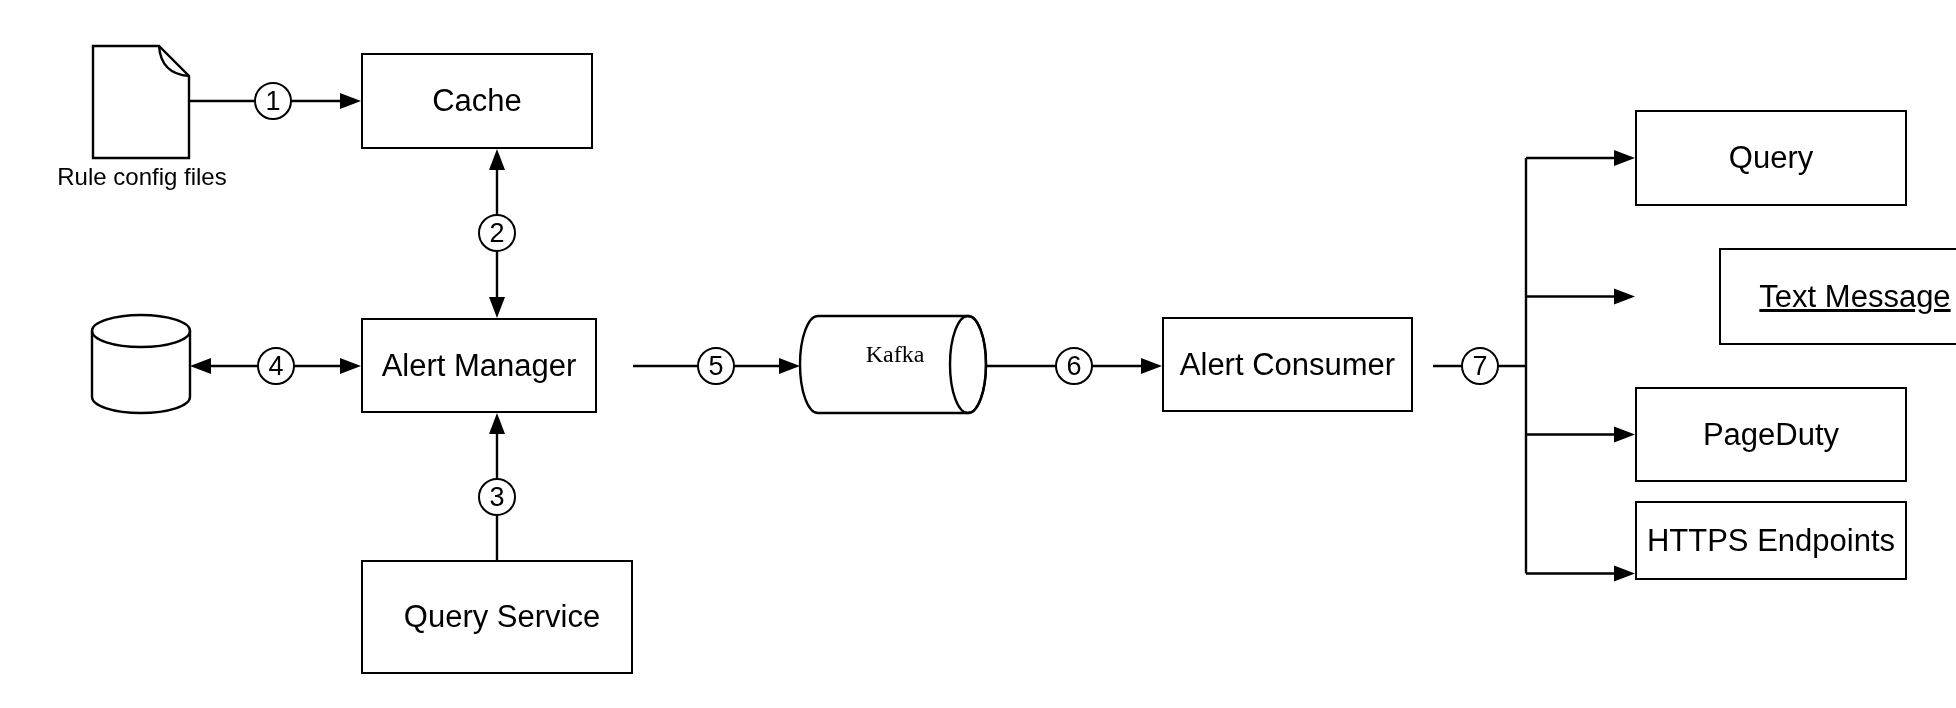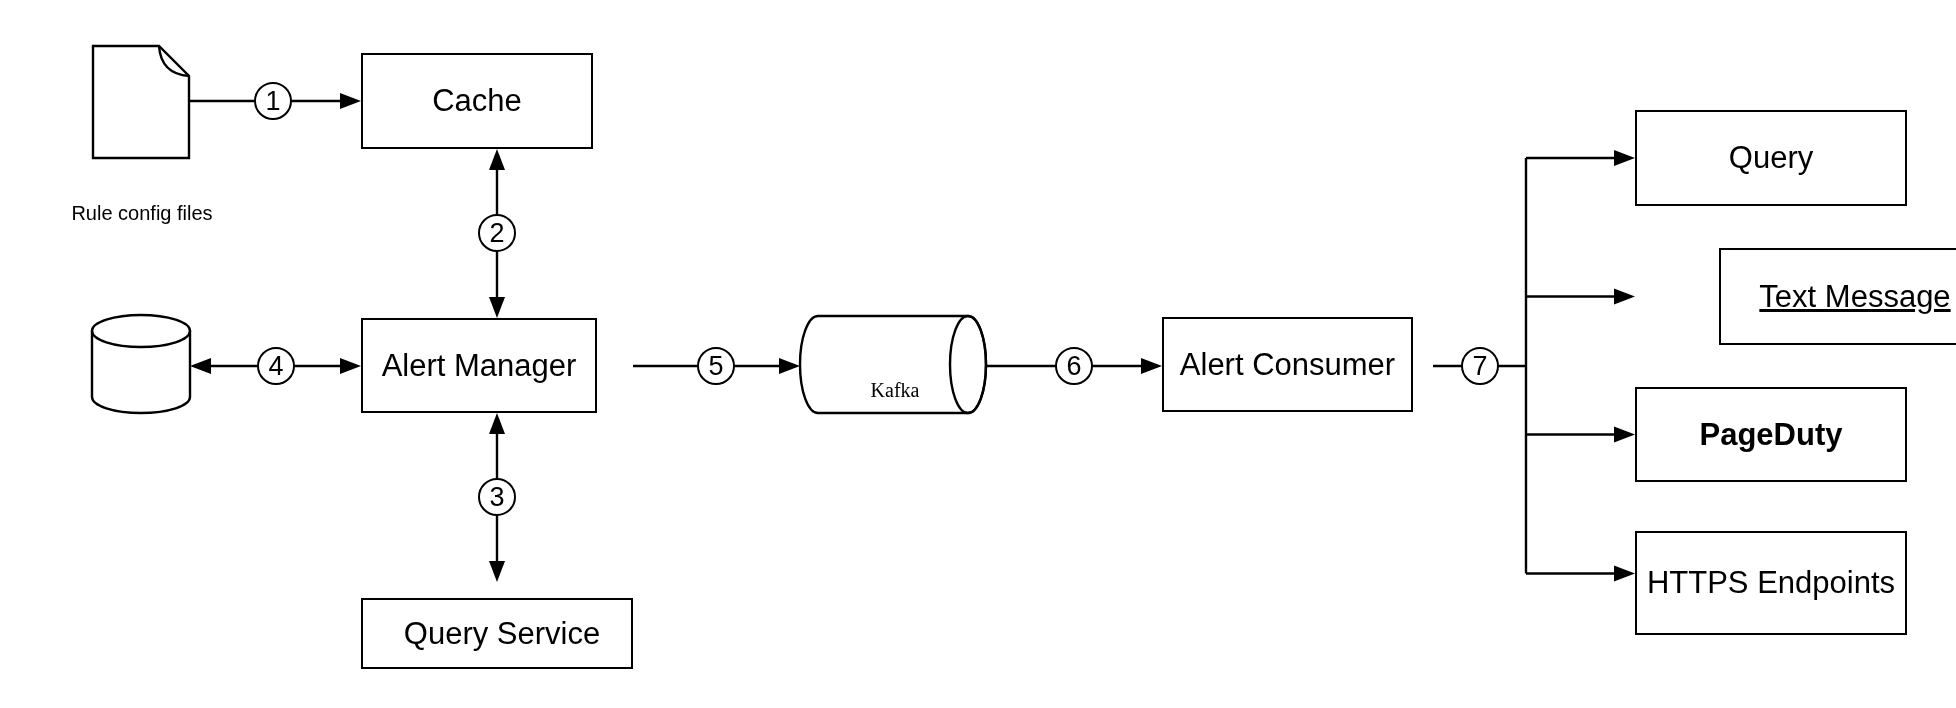--- a/index.html
+++ b/index.html
@@ -31,47 +31,46 @@
     font-size: 31px;
     line-height: 1.15;
     white-space: nowrap;
   }
 
   .free-label {
     position: absolute;
     display: flex;
     align-items: center;
     justify-content: center;
-    font-size: 20px;
+    font-size: 24px;
     white-space: nowrap;
-    margin-top: 36px;
   }
 
   .step-circle {
     position: absolute;
     width: 38px;
     height: 38px;
     border: 2.5px solid #000000;
     border-radius: 50%;
     background: #ffffff;
     display: flex;
     align-items: center;
     justify-content: center;
     font-size: 27px;
   }
 
   
   .pos-cache           { left: 361px;  top: 53px;  width: 232px; height: 96px; }
   .pos-alert-manager   { left: 361px;  top: 318px; width: 236px; height: 95px; }
-  .pos-query-service   { left: 361px;  top: 598px; width: 272px; height: 71px; padding-left: 10px; }
+  .pos-query-service   { left: 361px;  top: 560px; width: 272px; height: 114px; padding-left: 10px; }
   .pos-alert-consumer  { left: 1162px; top: 317px; width: 251px; height: 95px; }
   .pos-email           { left: 1635px; top: 110px; width: 272px; height: 96px; }
   .pos-text-message    { left: 1719px; top: 248px; width: 272px; height: 97px; text-decoration: underline; }
-  .pos-pageduty        { left: 1635px; top: 387px; width: 272px; height: 95px; font-weight: bold; }
-  .pos-https-endpoints { left: 1635px; top: 531px; width: 272px; height: 104px; }
+  .pos-pageduty        { left: 1635px; top: 387px; width: 272px; height: 95px; }
+  .pos-https-endpoints { left: 1635px; top: 501px; width: 272px; height: 79px; }
 
   .pos-rule-config-label { left: 11px; top: 158px; width: 262px; height: 38px; }
   .pos-alert-store-label { left: 16px; top: 415px; width: 250px; height: 38px; }
   .pos-kafka-label       { left: 820px; top: 316px; width: 150px; height: 77px; font-family: Liberation Serif, serif; }
 
   .pos-step-1 { left: 254px;  top: 82px;  }
   .pos-step-2 { left: 478px;  top: 214px; }
   .pos-step-3 { left: 478px;  top: 478px; }
   .pos-step-4 { left: 257px;  top: 347px; }
   .pos-step-5 { left: 697px;  top: 347px; }

